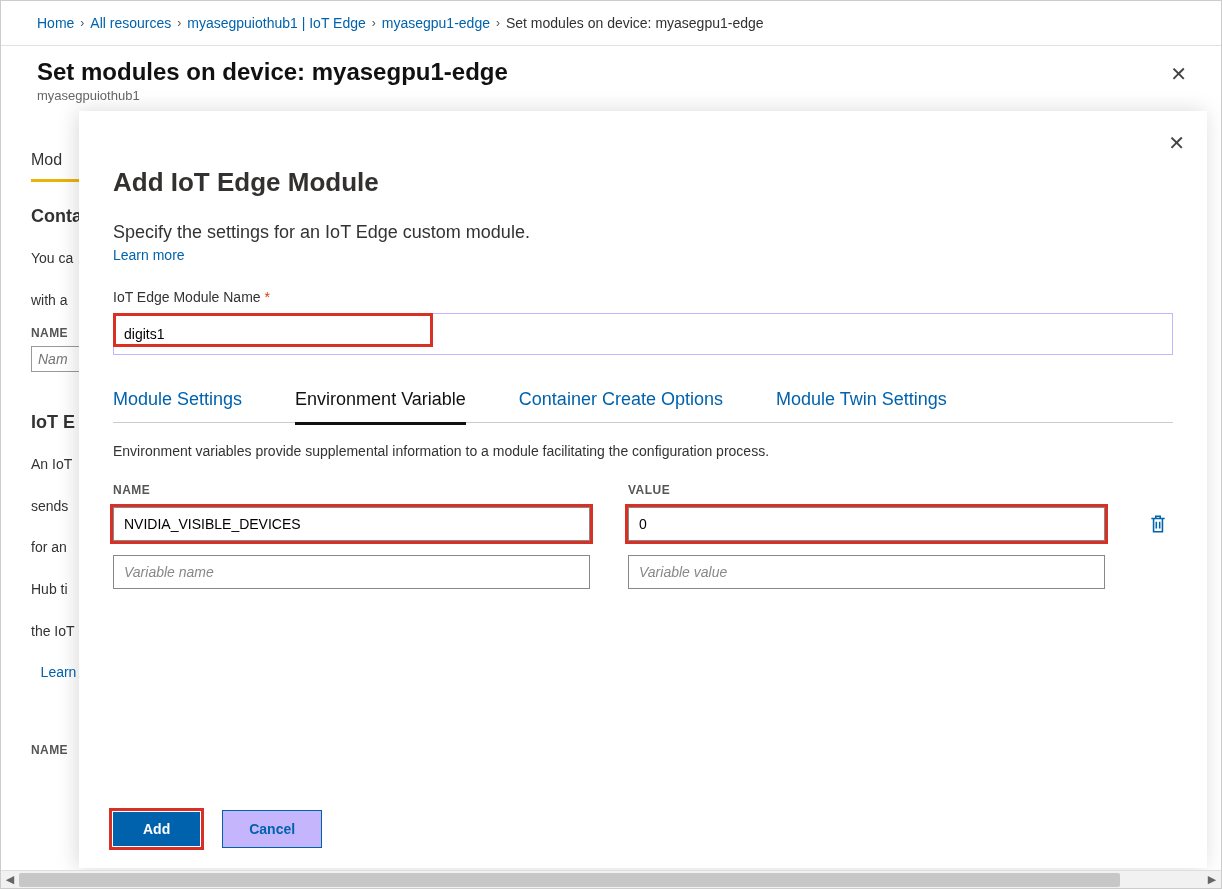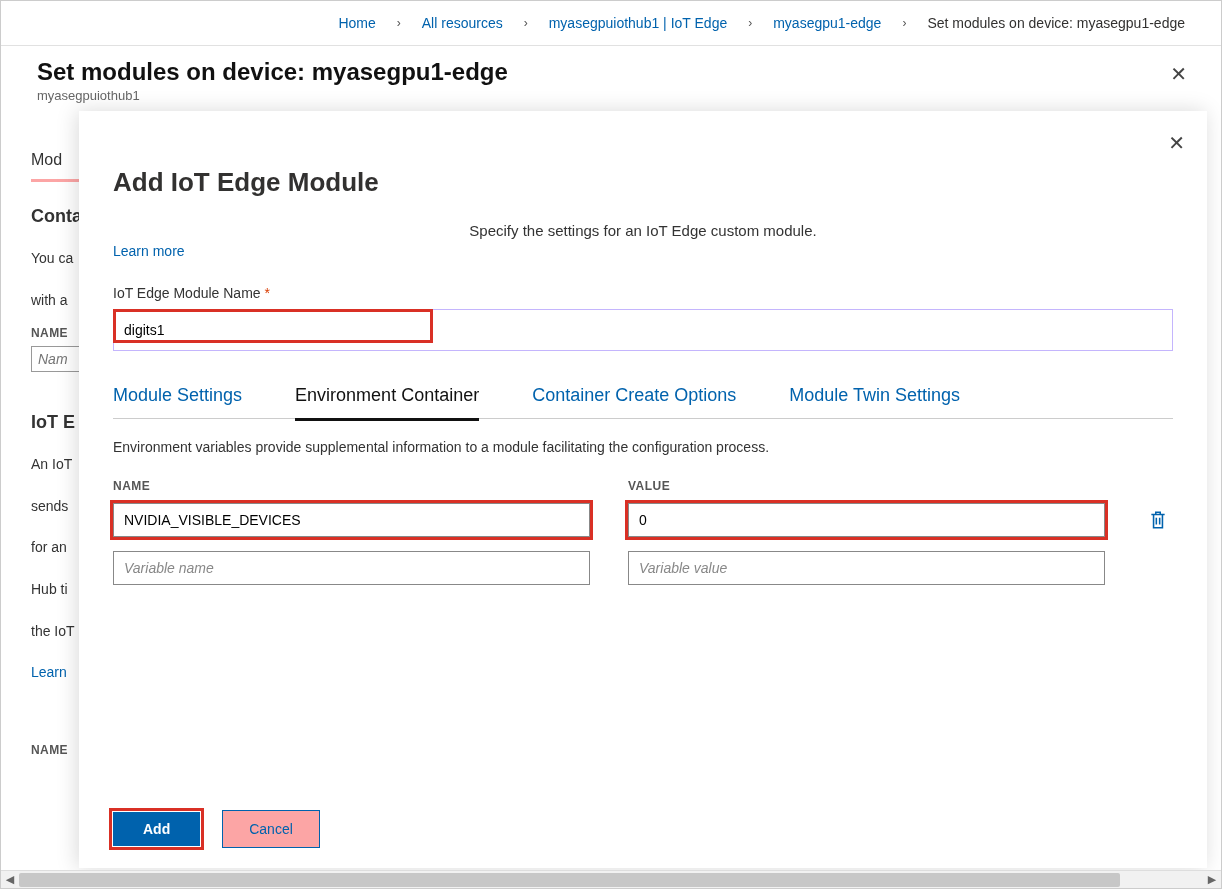--- a/index.html
+++ b/index.html
@@ -11,24 +11,23 @@
     width: 1222px;
     height: 889px;
     overflow: hidden;
     border: 1px solid #ccc;
     position: relative;
   }
   .breadcrumb {
     display: flex;
     align-items: center;
     padding: 14px 36px;
-    gap: 21px;
+    gap: 6px;
     border-bottom: 1px solid #e1e1e1;
     flex-wrap: wrap;
-    justify-content: flex-end;
   }
   .breadcrumb a { color: #0062ad; text-decoration: none; }
   .breadcrumb .sep { color: #555; font-size: 12px; }
   .breadcrumb .current { color: #323130; }
   .header-area {
     padding: 12px 36px 4px;
     position: relative;
   }
   .page-title {
     font-size: 24px;
@@ -51,29 +50,29 @@
   .bg-partial {
     position: absolute;
     left: 30px;
     top: 140px;
     width: 55px;
     color: #333;
     font-size: 14px;
   }
   .bg-tab {
     padding: 10px 0;
-    border-bottom: 3px solid #fca5a5;
+    border-bottom: 3px solid #eab308;
     font-size: 16px;
     margin-bottom: 24px;
   }
   .bg-sec-head { font-size: 18px; font-weight: 600; margin-top: 12px;}
   .bg-text { font-size: 14px; color: #333; margin-top: 22px; line-height: 1.4;}
   .bg-label { font-size: 12px; font-weight: 600; color: #555; letter-spacing: 0.4px; margin-top: 16px;}
   .bg-input { width: 100%; padding: 4px 6px; font-style: italic; color:#888; border:1px solid #999; margin-top:6px; font-size:14px;}
-  .bg-link { color:#0062ad; }
+  .bg-link { color:#0062ad;text-align:center; }
 
   
   .panel {
     position: absolute;
     left: 78px;
     top: 110px;
     right: 14px;
     bottom: 20px;
     background: #fff;
     box-shadow: -2px 0 20px rgba(0,0,0,0.15);
@@ -89,21 +88,21 @@
     font-size: 20px;
     color: #444;
     cursor: pointer;
   }
   .panel-title {
     font-size: 26px;
     font-weight: 600;
     margin-top: 32px;
     margin-bottom: 24px;
   }
-  .panel-desc { font-size: 15px; color: #333; text-align: center; }
+  .panel-desc { font-size: 18px; color: #333; }
   .panel-link { color:#0062ad; display:inline-block; margin-top:4px; cursor:pointer;}
   .field-label { font-size: 14px; color:#333; margin-top: 26px; }
   .req { color:#d83b01; }
   .module-name-wrap {
     position: relative;
     margin-top: 8px;
   }
   .module-name-input {
     width: 100%;
     height: 34px;
@@ -201,26 +200,27 @@
     font-size:14px;
     cursor:pointer;
     text-align:center;
   }
   .btn-primary-wrap .hl {
     position:absolute; inset:-4px;
     border:3px solid #d93025;
     pointer-events:none;
   }
   .btn-secondary {
-    background:#fca5a5;
+    background:#c4b5fd;
     color:#0062ad;
     border:1px solid #0062ad;
     padding: 10px 26px;
     font-size:14px;
     cursor:pointer;
+    font-weight:bold;
   }
   .scrollbar-bottom {
     position:absolute;
     left:0; right:0; bottom:0;
     height:18px;
     background: #f1f1f1;
     border-top:1px solid #ddd;
     display:flex;
     align-items:center;
     z-index: 20;
@@ -289,21 +289,21 @@
   <div class="field-label">
     <span>IoT Edge Module Name</span> <span class="req">*</span>
   </div>
   <div class="module-name-wrap">
     <input class="module-name-input" value="digits1" style="">
     <div class="hl-red-left"></div>
   </div>
 
   <div class="tabs">
     <div class="tab">Module Settings</div>
-    <div class="tab active">Environment Container</div>
+    <div class="tab active">Environment Variable</div>
     <div class="tab">Container Create Options</div>
     <div class="tab">Module Twin Settings</div>
   </div>
 
   <div class="env-desc">Environment variables provide supplemental information to a module facilitating the configuration process.</div>
 
   <div class="env-table">
     <div class="env-header-row">
       <div class="env-col">NAME</div>
       <div class="env-col">VALUE</div>

